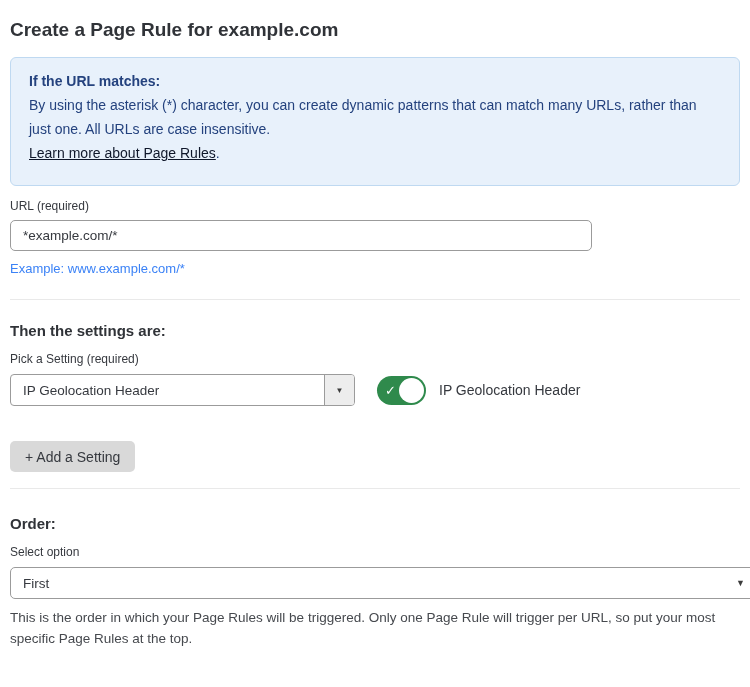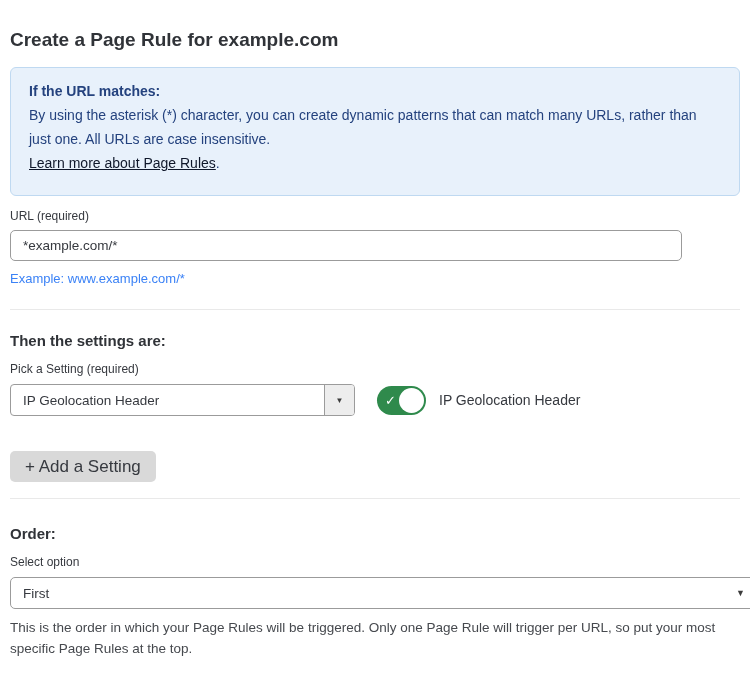--- a/index.html
+++ b/index.html
@@ -6,21 +6,21 @@
   html, body {
     width: 750px; height: 687px;
     background: #ffffff;
     font-family: "Liberation Sans", "DejaVu Sans", sans-serif;
     color: #36393f;
     overflow: hidden;
   }
   .page { padding: 10px 10px 0 10px; }
 
   .page-title {
-    margin-top: 18px;
+    margin-top: 8px;
     font-size: 19px;
     line-height: 24px;
     font-weight: bold;
     color: #303338;
   }
 
   
   .notice {
     margin-top: 15px;
     background: #e8f1fb;
@@ -47,21 +47,21 @@
   }
   .helper-text {
     font-size: 13px;
     color: #3b82f6;
     margin-top: 8px;
     line-height: 20px;
   }
 
   .text-input {
     display: block;
-    width: 672px;
+    width: 582px;
     height: 31px;
     margin-top: 7px;
     border: 1px solid #9b9b9b;
     border-radius: 5px;
     padding: 0 12px;
     font-size: 13.5px;
     color: #36393f;
     font-family: "Liberation Sans", "DejaVu Sans", sans-serif;
     background: #fff;
     outline: none;
@@ -147,21 +147,21 @@
     font-size: 14px;
     color: #36393f;
   }
 
   .btn {
     display: inline-block;
     border: none;
     border-radius: 5px;
     height: 31px;
     padding: 0 15px;
-    font-size: 17px;
+    font-size: 14px;
     font-family: "Liberation Sans", "DejaVu Sans", sans-serif;
     cursor: pointer;
   }
   .btn-gray { background: #d9d9d9; color: #36393f; }
 
   .add-setting-btn { margin-top: 35px; }
 
   
   .order-select {
     margin-top: 8px;

